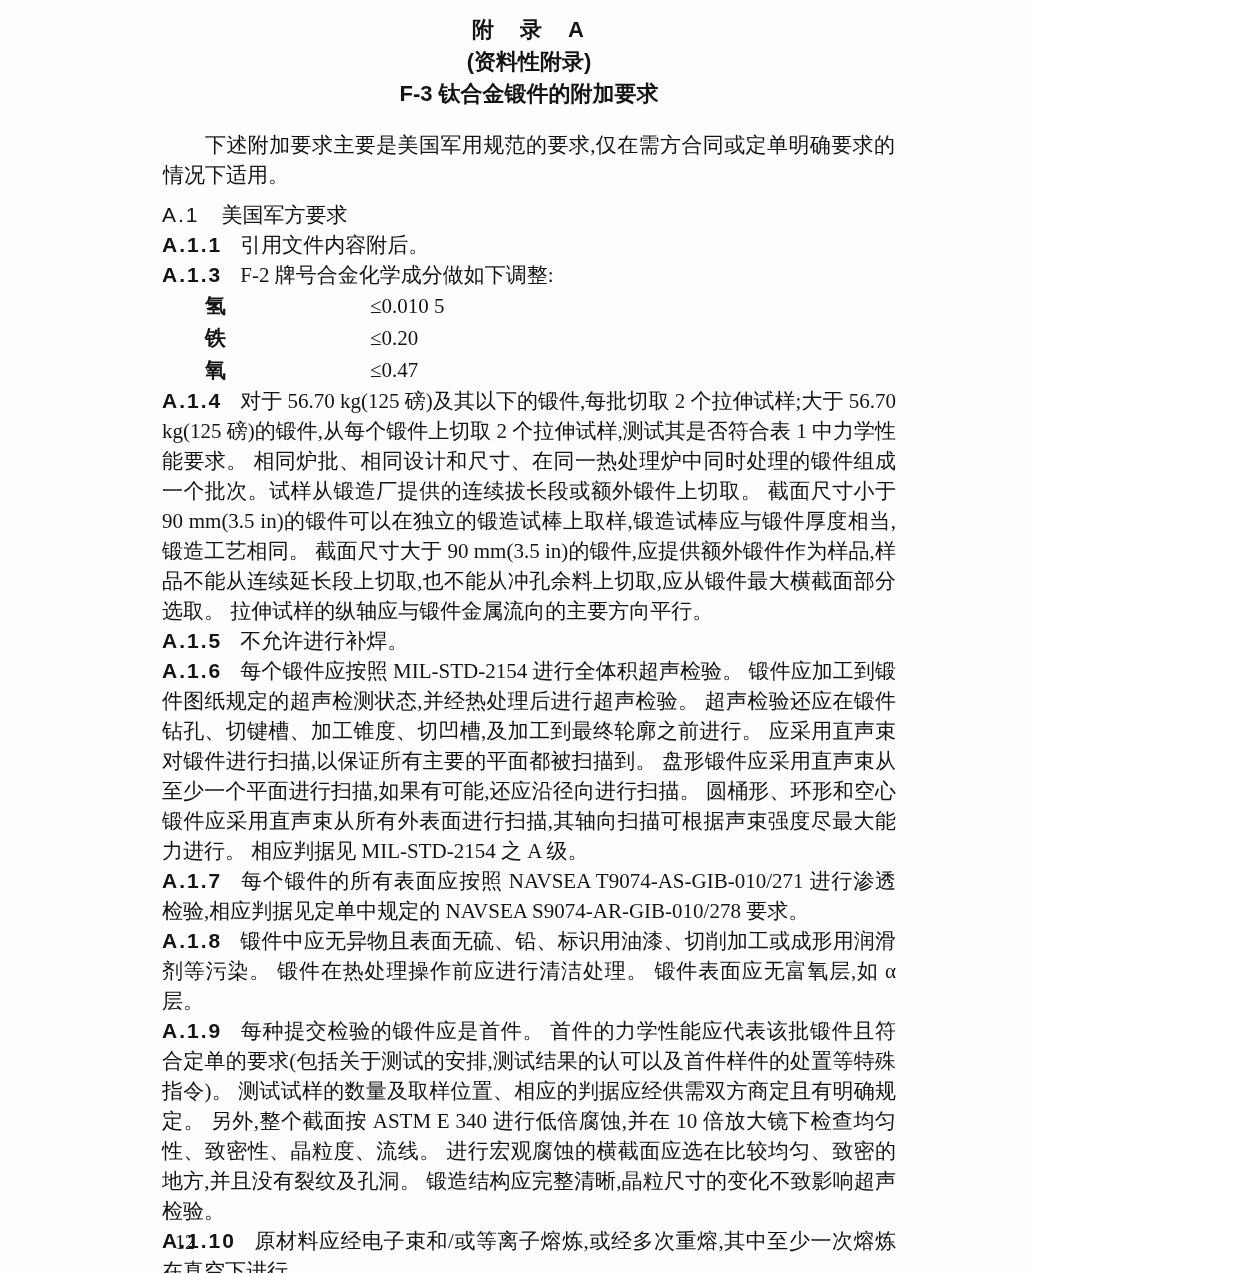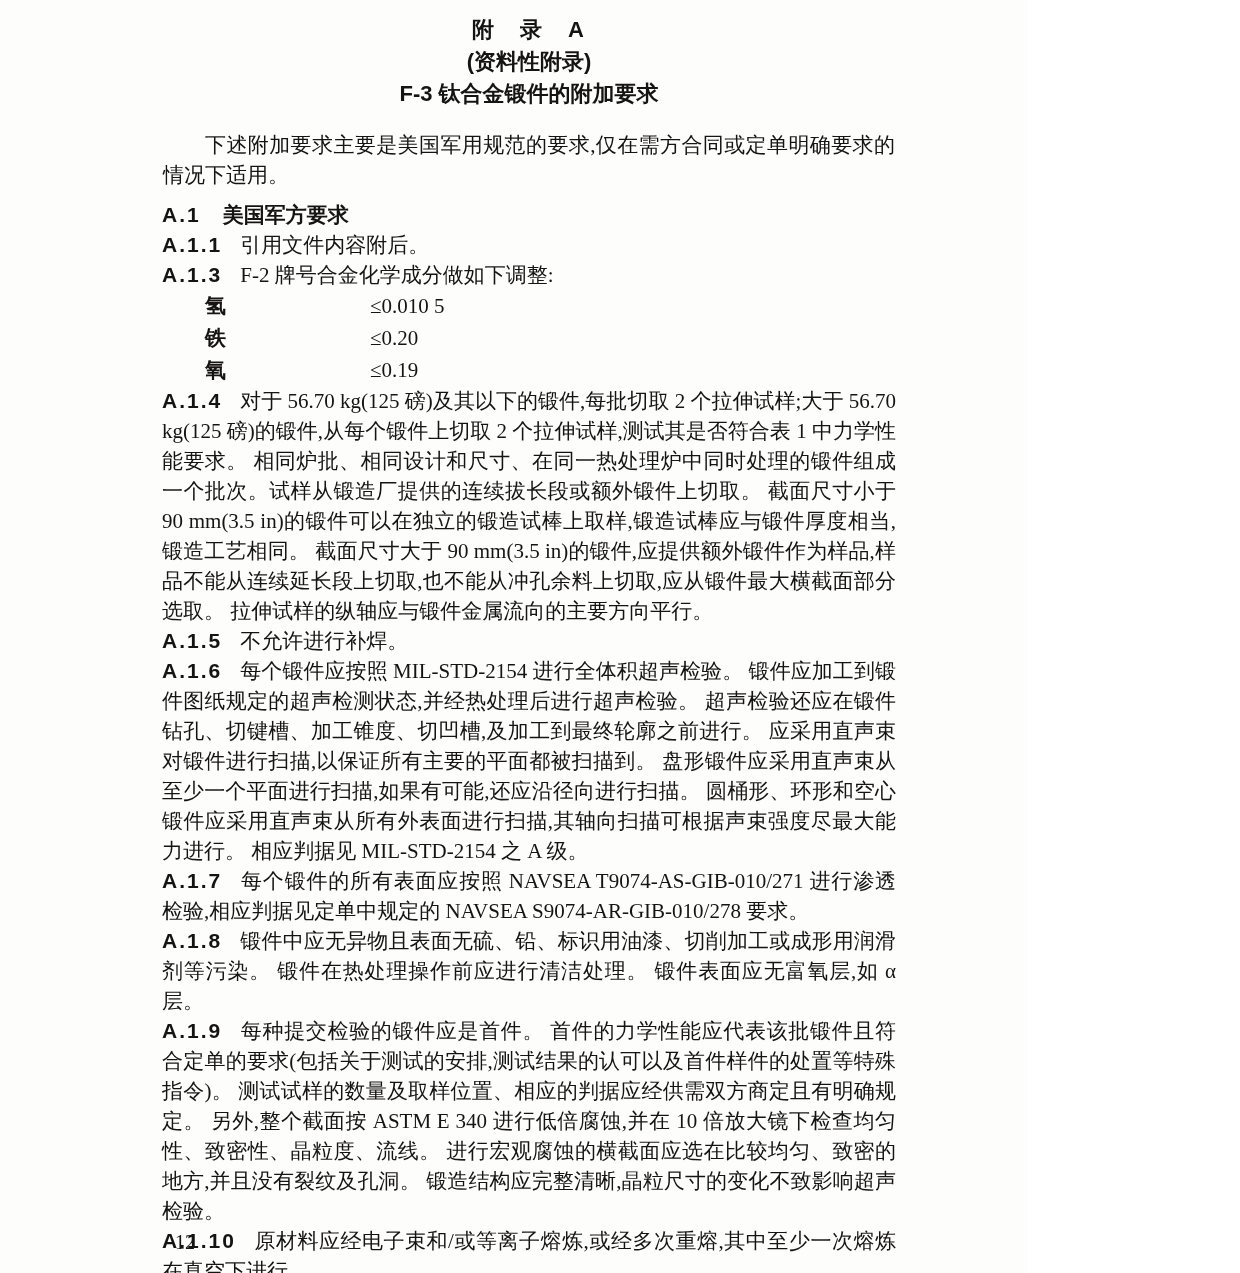--- a/index.html
+++ b/index.html
@@ -33,21 +33,21 @@
   .doc-title { letter-spacing: 2px; }
   .para {
     margin: 1px;
     text-align: justify;
   }
   .indent { text-indent: 2em; }
   .intro { margin-top: 20px; }
   .section-heading {
     margin-top: 10px;
     font-family: "Liberation Sans", "DejaVu Sans", sans-serif;
-    font-weight: 700;
+    font-weight: 400;
     font-size: 21px;
     line-height: 30px;
   }
   .section-heading .num { margin-right: 22px; letter-spacing: 2px; }
   .clause { margin: 0; text-align: justify; }
   .cnum {
     font-family: "Liberation Sans", "DejaVu Sans", sans-serif;
     font-weight: 700;
     letter-spacing: 2px;
     margin-right: 18px;
@@ -97,21 +97,21 @@
   </p>
 
   <div class="chem-list">
     <div class="chem-row">
       <span class="chem-el">氢</span><span class="chem-val">≤0.010 5</span>
     </div>
     <div class="chem-row">
       <span class="chem-el">铁</span><span class="chem-val">≤0.20</span>
     </div>
     <div class="chem-row">
-      <span class="chem-el">氧</span><span class="chem-val">≤0.19</span>
+      <span class="chem-el">氧</span><span class="chem-val">≤0.47</span>
     </div>
   </div>
 
   <p class="clause">
     <span class="cnum">A.1.4</span><span>对于 56.70 kg(125 磅)及其以下的锻件,每批切取 2 个拉伸试样;大于 56.70 kg(125 磅)的锻件,从每个锻件上切取 2 个拉伸试样,测试其是否符合表 1 中力学性能要求。 相同炉批、相同设计和尺寸、在同一热处理炉中同时处理的锻件组成一个批次。试样从锻造厂提供的连续拔长段或额外锻件上切取。 截面尺寸小于 90 mm(3.5 in)的锻件可以在独立的锻造试棒上取样,锻造试棒应与锻件厚度相当,锻造工艺相同。 截面尺寸大于 90 mm(3.5 in)的锻件,应提供额外锻件作为样品,样品不能从连续延长段上切取,也不能从冲孔余料上切取,应从锻件最大横截面部分选取。 拉伸试样的纵轴应与锻件金属流向的主要方向平行。</span>
   </p>
 
   <p class="clause">
     <span class="cnum">A.1.5</span><span>不允许进行补焊。</span>
   </p>

